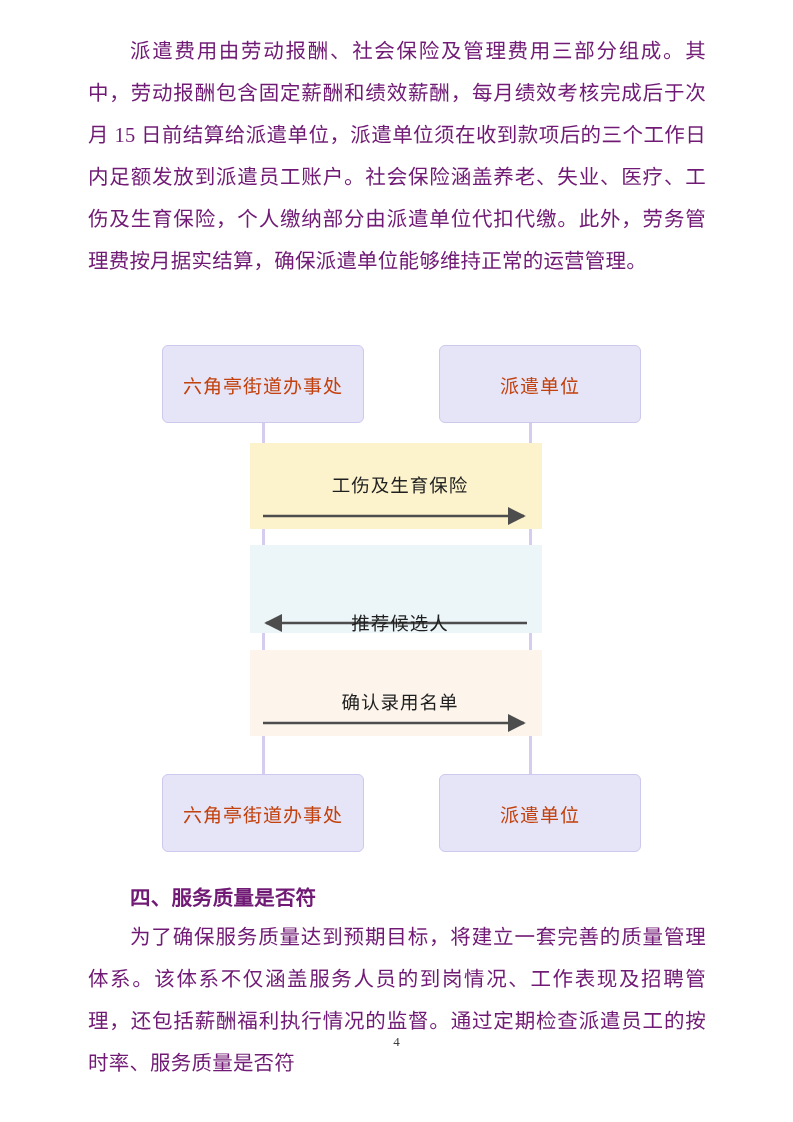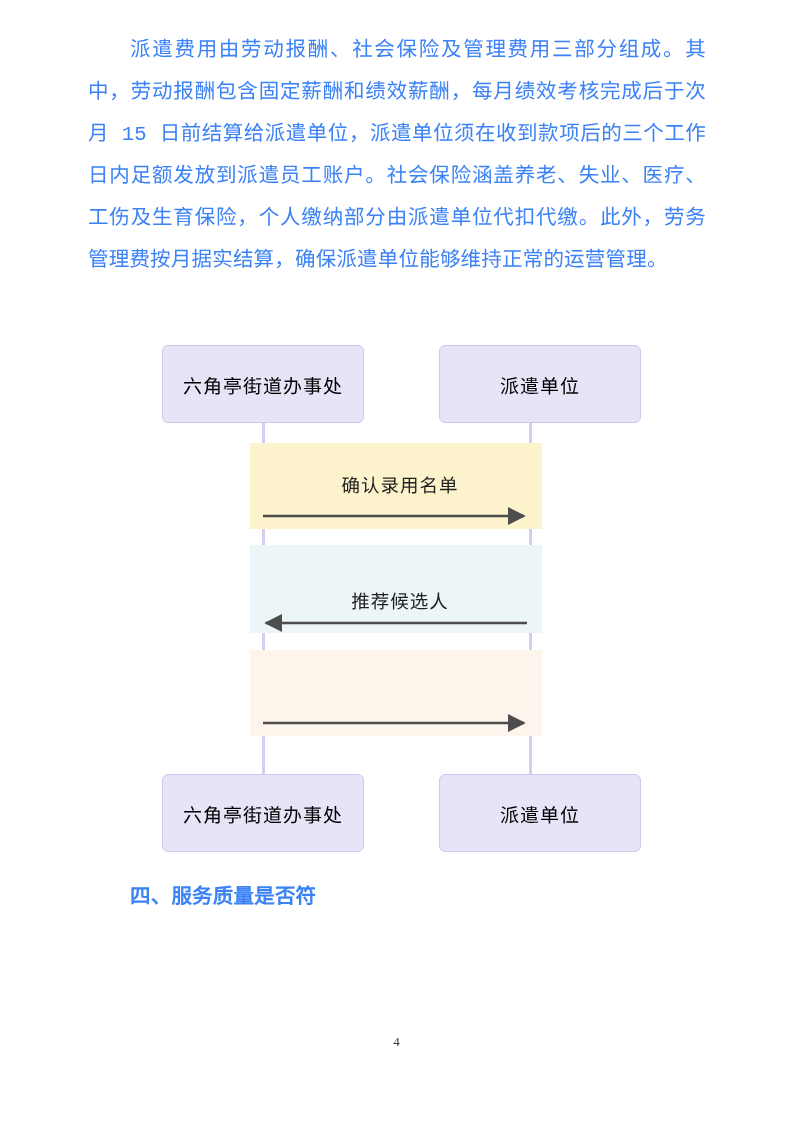--- a/index.html
+++ b/index.html
@@ -21,24 +21,24 @@
     inset: 0;
     width: 793px;
     height: 1122px;
   }
 
   
   .textblock {
     position: absolute;
     left: 88px;
     width: 618px;
-    font-family: Liberation Mono, monospace;
+    font-family: Liberation Serif, serif;
     font-size: 20.5px;
     line-height: 42px;
-    color: #3b82f6;
+    color: #701a75;
     text-align: justify;
     text-justify: inter-ideograph;
     letter-spacing: 0.2px;
   }
   .textblock p {
     margin: 0;
   }
   .indent2 {
     text-indent: 2.05em;
   }
@@ -79,21 +79,21 @@
     position: absolute;
     box-sizing: border-box;
     background: #e6e4f7;
     border: 1px solid #ccc8ee;
     border-radius: 6px;
     display: flex;
     align-items: center;
     justify-content: center;
     font-family: "DejaVu Sans", "Liberation Sans", sans-serif;
     font-size: 19px;
-    color: #000000;
+    color: #c2410c;
     letter-spacing: 1px;
     white-space: nowrap;
   }
 
   .p-left  { left: 22px;  width: 202px; }
   .p-right { left: 299px; width: 202px; }
   .p-top    { top: 13px;    height: 78px; }
   .p-bottom { top: 442px;   height: 78px; }
 
   .lifeline {
@@ -120,21 +120,21 @@
     width: 520px;
     left: 0;
     text-align: center;
     font-family: "DejaVu Sans", "Liberation Sans", sans-serif;
     font-size: 18.5px;
     color: #1f1f1f;
     letter-spacing: 1px;
     white-space: nowrap;
   }
   .label-1 { top: 471px; }
-  .label-2 { top: 587px; }
+  .label-2 { top: 609px; }
   .label-3 { top: 688px; }
 
   .arrow-svg {
     position: absolute;
     left: 0;
     top: 0;
     width: 520px;
     height: 540px;
     overflow: visible;
     pointer-events: none;
@@ -180,23 +180,27 @@
         <marker id="arrow-l" viewBox="0 0 10 10" refX="9" refY="5" markerWidth="7" markerHeight="7" orient="auto-start-reverse">
           <path d="M 0 0 L 10 5 L 0 10 z" fill="#4d4d4d"></path>
         </marker>
       </defs>
       <line x1="123" y1="184" x2="384" y2="184" stroke="#4d4d4d" stroke-width="2.6" marker-end="url(#arrow-r)"></line>
       <line x1="387" y1="291" x2="126" y2="291" stroke="#4d4d4d" stroke-width="2.6" marker-end="url(#arrow-l)"></line>
       <line x1="123" y1="391" x2="384" y2="391" stroke="#4d4d4d" stroke-width="2.6" marker-end="url(#arrow-r)"></line>
     </svg>
   </div>
 
-  <div class="msg-label label-1" style="left:140px;">确认录用名单</div>
+  <div class="msg-label label-1" style="left:140px;">工伤及生育保险</div>
   <div class="msg-label label-2" style="left:140px;">推荐候选人</div>
+  <div class="msg-label label-3" style="left:140px;">确认录用名单</div>
 
   <div class="textblock" id="heading-four">
     <p class="heading">四、服务质量是否符</p>
   </div>
 
+  <div class="textblock" id="para-bottom">
+    <p class="indent2">为了确保服务质量达到预期目标，将建立一套完善的质量管理体系。该体系不仅涵盖服务人员的到岗情况、工作表现及招聘管理，还包括薪酬福利执行情况的监督。通过定期检查派遣员工的按时率、服务质量是否符</p>
+  </div>
 
   <div class="page-number">4</div>
 
 </div>
 
 </body></html>

